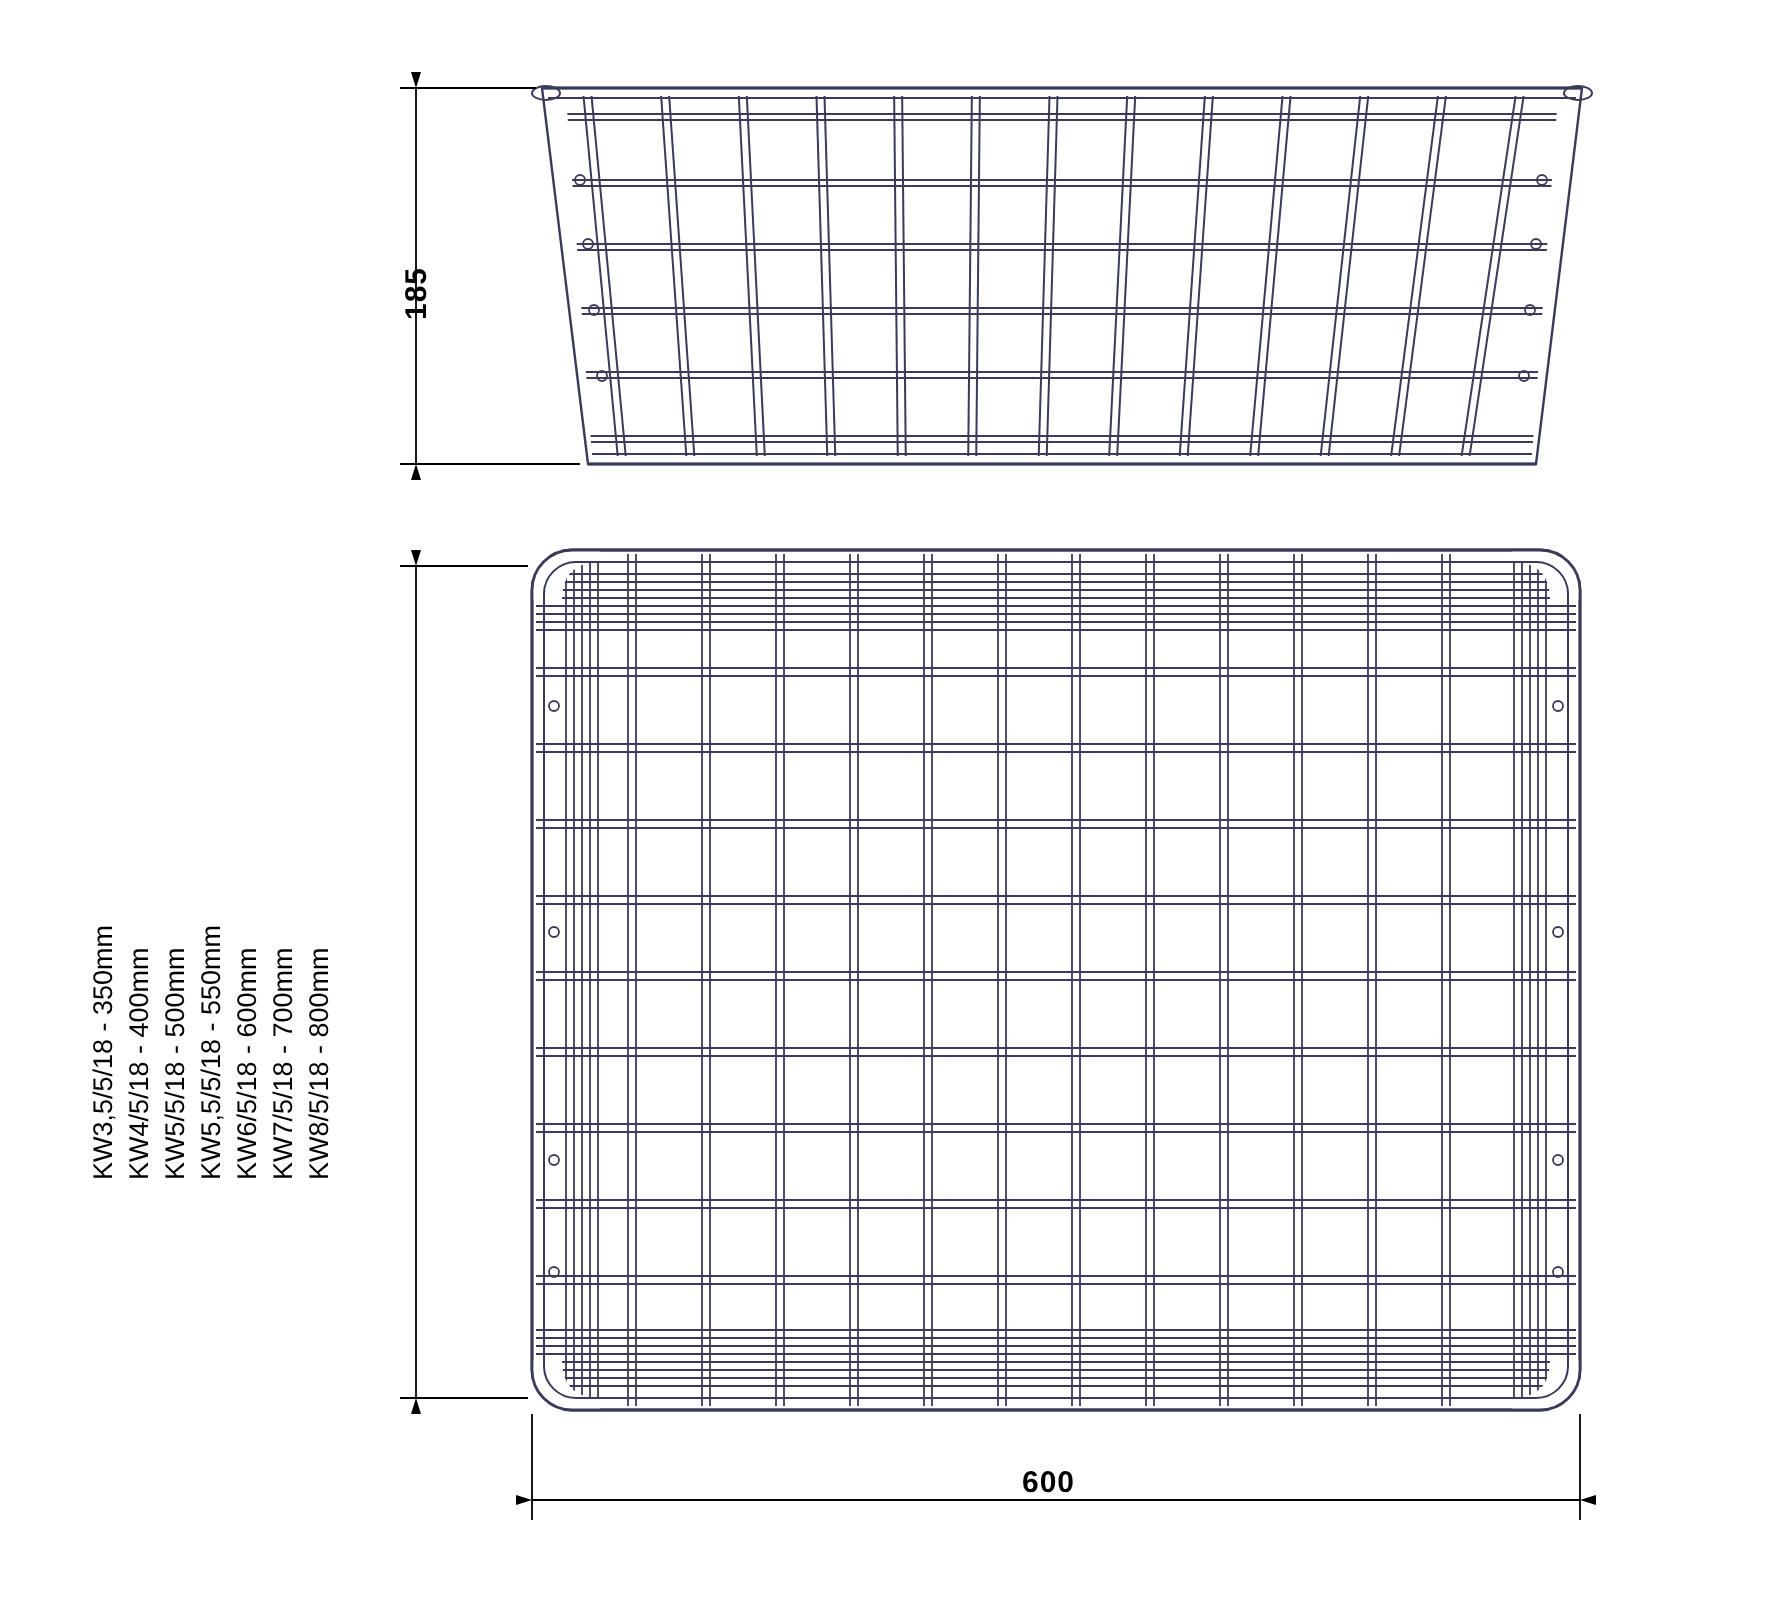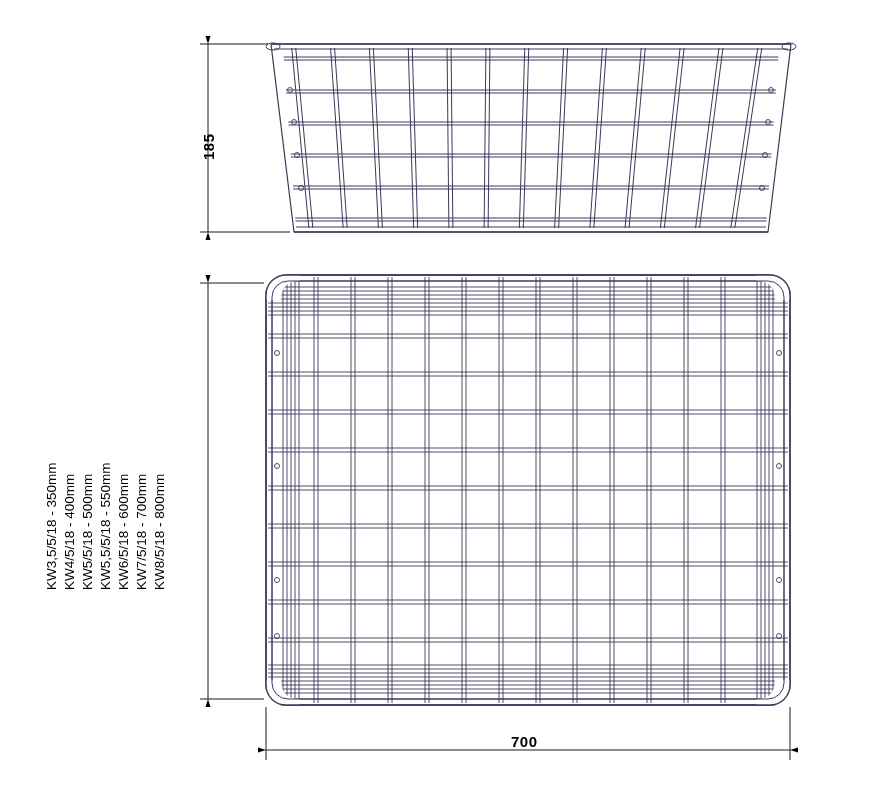--- a/index.html
+++ b/index.html
@@ -280,21 +280,21 @@
 
     <g stroke="#000" stroke-width="0.9" fill="none">
       <line x1="266" y1="707" x2="266" y2="760"></line>
       <line x1="790" y1="707" x2="790" y2="760"></line>
       <line x1="266" y1="750" x2="790" y2="750" marker-start="url(#arrowStart)" marker-end="url(#arrowEnd)"></line>
     </g>
   </svg>
 
   <div class="dim-label vert-label" style="left: 200px; top: 160px;">185</div>
 
-  <div class="dim-label" style="left: 511px; top: 733px;">700</div>
+  <div class="dim-label" style="left: 511px; top: 733px;">600</div>
 
   <div class="variant-list">
     <div class="variant-item">KW3,5/5/18 - 350mm</div>
     <div class="variant-item">KW4/5/18 - 400mm</div>
     <div class="variant-item">KW5/5/18 - 500mm</div>
     <div class="variant-item">KW5,5/5/18 - 550mm</div>
     <div class="variant-item">KW6/5/18 - 600mm</div>
     <div class="variant-item">KW7/5/18 - 700mm</div>
     <div class="variant-item">KW8/5/18 - 800mm</div>
   </div>

